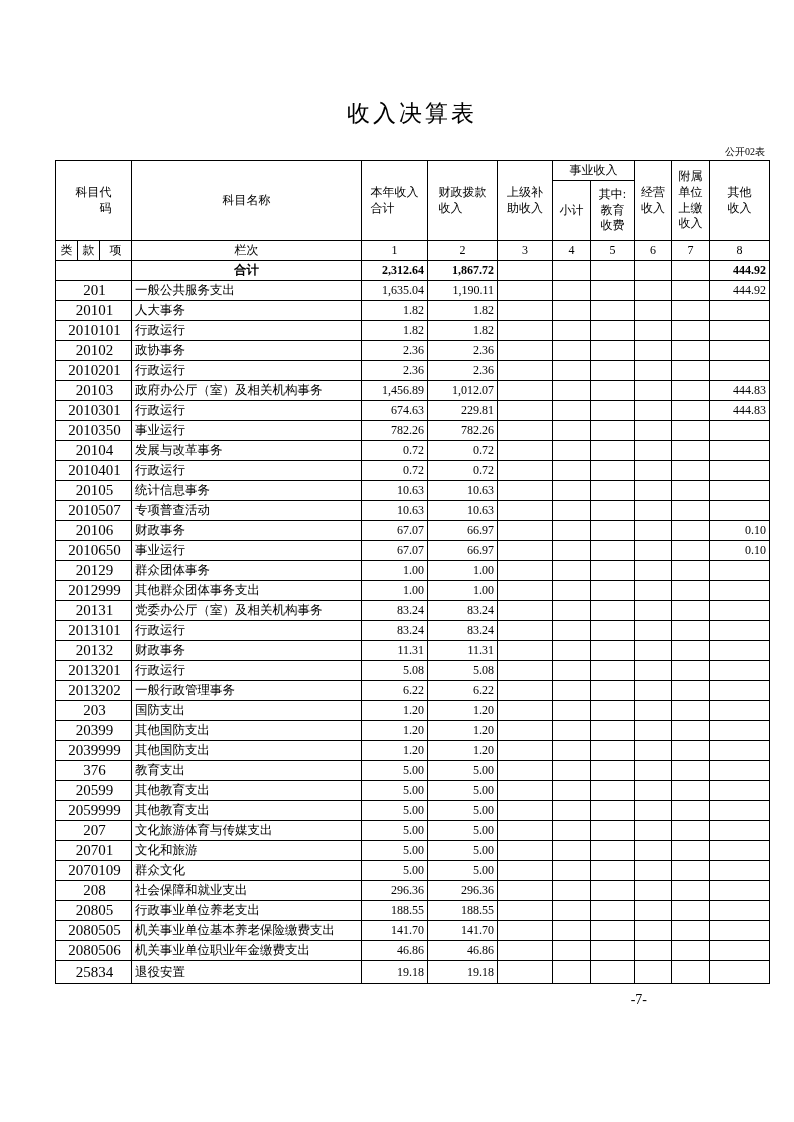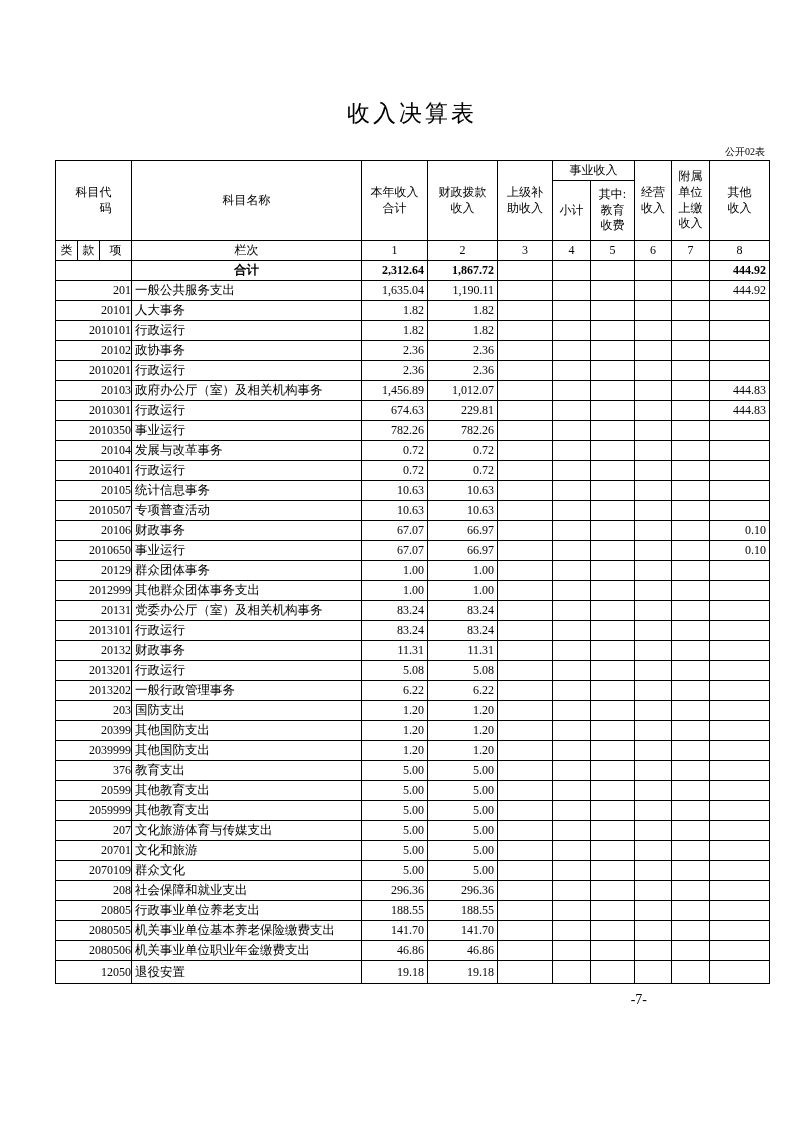--- a/index.html
+++ b/index.html
@@ -17,24 +17,24 @@
   thead th { text-align:center; vertical-align:middle; line-height:1.3; padding:1px; }
   thead tr.hrow1 { height:20px; }
   thead tr.hrow2 { height:60px; }
   thead tr.lanci-row { height:20px; }
   thead tr.lanci-row th { font-size:12px; }
 
   
   .w2  { display:inline-block; width:2em;   text-align:right; }
   .w26 { display:inline-block; width:2.6em; text-align:center; }
   .w3  { display:inline-block; width:3em;   text-align:right; }
-  .w4  { display:inline-block; width:4em;   text-align:center; }
+  .w4  { display:inline-block; width:4em;   text-align:left; }
 
   tbody td { height:20px; vertical-align:middle; }
-  tbody td.code { text-align:right; padding-left:2px; font-size:12px; }
+  tbody td.code { text-align:center; padding-left:2px; font-size:15px; }
   tbody td.name { text-align:left; padding-left:3px; font-size:12.5px; }
   tbody td.name.center { text-align:center; padding-left:0; }
   tbody td.num  { text-align:right; padding-right:3px; }
   tbody tr.bold-row td { font-weight:bold; }
   tbody tr:last-child td { height:23px; }
 
   .page-footer { margin-top:8px; text-align:right; padding-right:122px; font-size:14px; }
 </style>
 </head>
 <body>
@@ -507,21 +507,21 @@
           <td class="num">46.86</td>
           <td class="num">46.86</td>
           <td class="num"></td>
           <td class="num"></td>
           <td class="num"></td>
           <td class="num"></td>
           <td class="num"></td>
           <td class="num"></td>
         </tr>
         <tr>
-          <td class="code" colspan="3">12050</td>
+          <td class="code" colspan="3">25834</td>
           <td class="name">退役安置</td>
           <td class="num">19.18</td>
           <td class="num">19.18</td>
           <td class="num"></td>
           <td class="num"></td>
           <td class="num"></td>
           <td class="num"></td>
           <td class="num"></td>
           <td class="num"></td>
         </tr>

